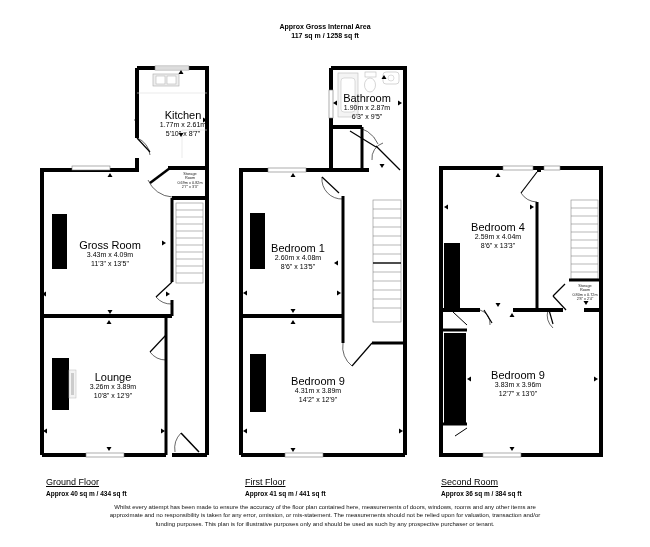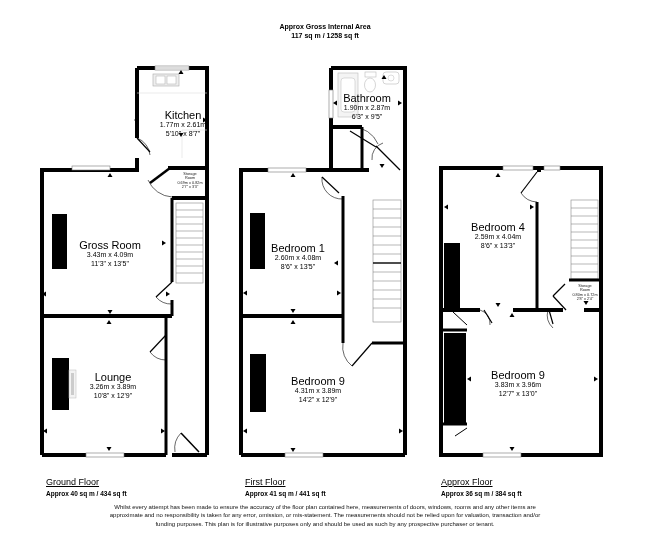--- a/index.html
+++ b/index.html
@@ -306,16 +306,16 @@
   <div>3.83m x 3.96m</div>
   <div>12'7" x 13'0"</div>
 </div>
 
 <div class="floor-title" style="left:46px;">Ground Floor</div>
 <div class="floor-area" style="left:46px;">Approx 40 sq m / 434 sq ft</div>
 
 <div class="floor-title" style="left:245px;">First Floor</div>
 <div class="floor-area" style="left:245px;">Approx 41 sq m / 441 sq ft</div>
 
-<div class="floor-title" style="left:441px;">Approx Floor</div>
+<div class="floor-title" style="left:441px;">Second Room</div>
 <div class="floor-area" style="left:441px;">Approx 36 sq m / 384 sq ft</div>
 
 <div class="disclaimer">Whilst every attempt has been made to ensure the accuracy of the floor plan contained here, measurements of doors, windows, rooms and any other items are approximate and no responsibility is taken for any error, omission, or mis-statement. The measurements should not be relied upon for valuation, transaction and/or funding purposes. This plan is for illustrative purposes only and should be used as such by any prospective purchaser or tenant.</div>
 
 </body></html>

